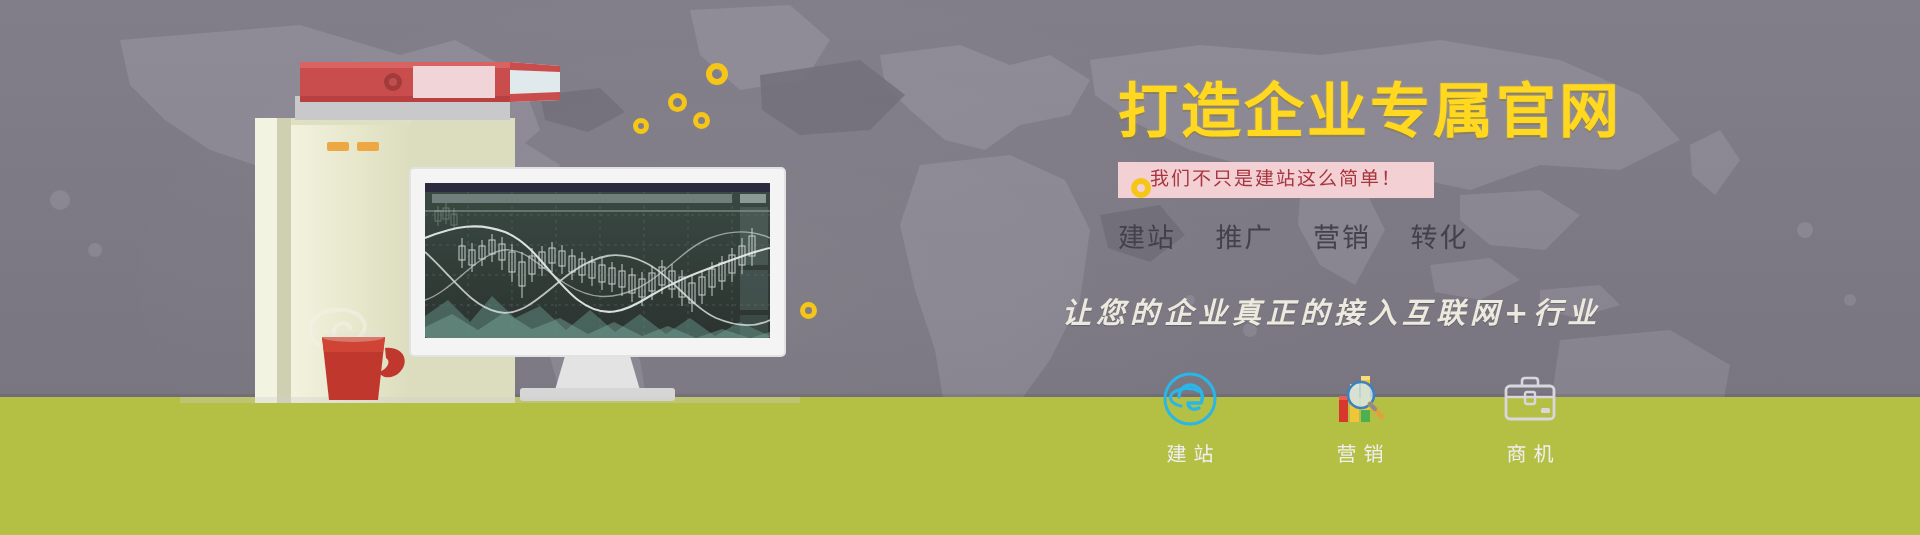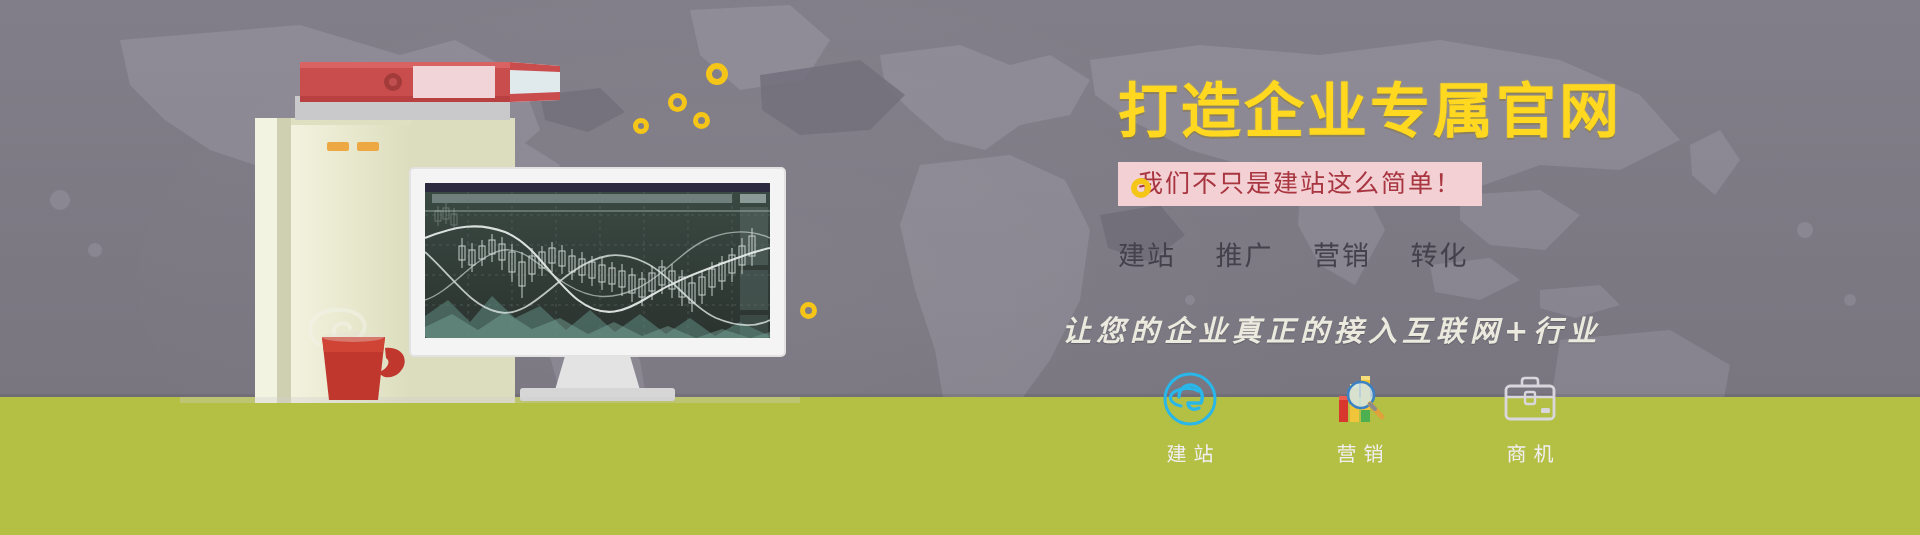--- a/index.html
+++ b/index.html
@@ -66,29 +66,29 @@
       0 2px 0 rgba(120,95,0,.30),
       0 0 2px rgba(255,216,31,.55);
     white-space:nowrap;
   }
 
   .badge-row { margin-top:18px; }
   .badge {
     display:inline-block;
     background:#f2d0d4;
     color:#a8353f;
-    font-size:25px;
+    font-size:19px;
     letter-spacing:2px;
-    padding:6px 20px 8px;
+    padding:6px 32px 8px;
     line-height:1.2;
     white-space:nowrap;
   }
 
   .keywords {
-    margin-top:28px;
+    margin-top:18px;
     font-size:27px;
     letter-spacing:2px;
     color:#45414c;
     white-space:nowrap;
   }
   .keywords .kw { display:inline-block; margin-right:30px; }
   .keywords .kw:last-child { margin-right:0; }
 
   .script {
     margin-top:34px;

